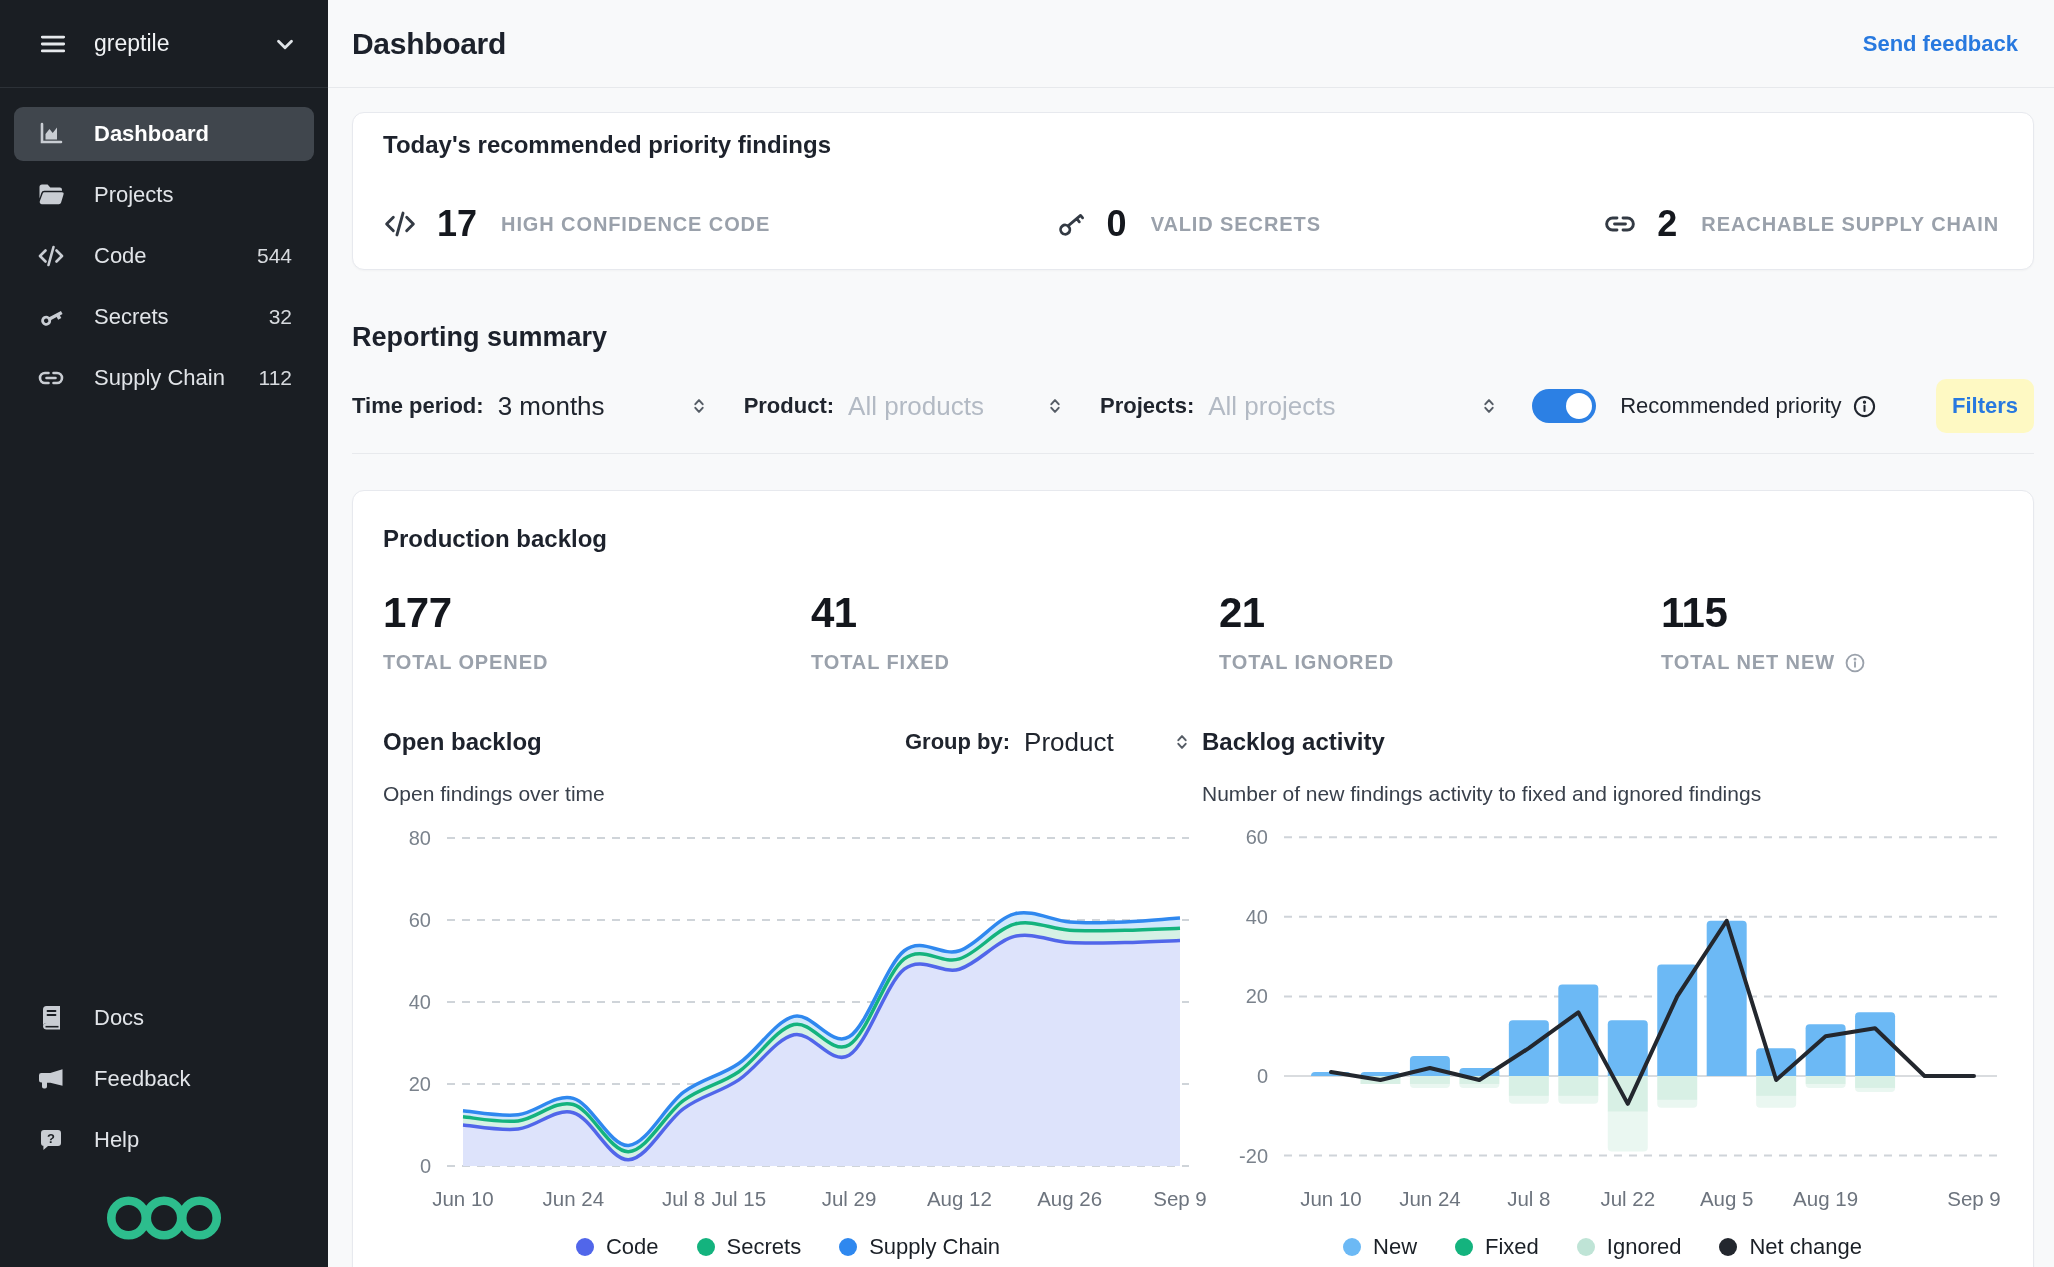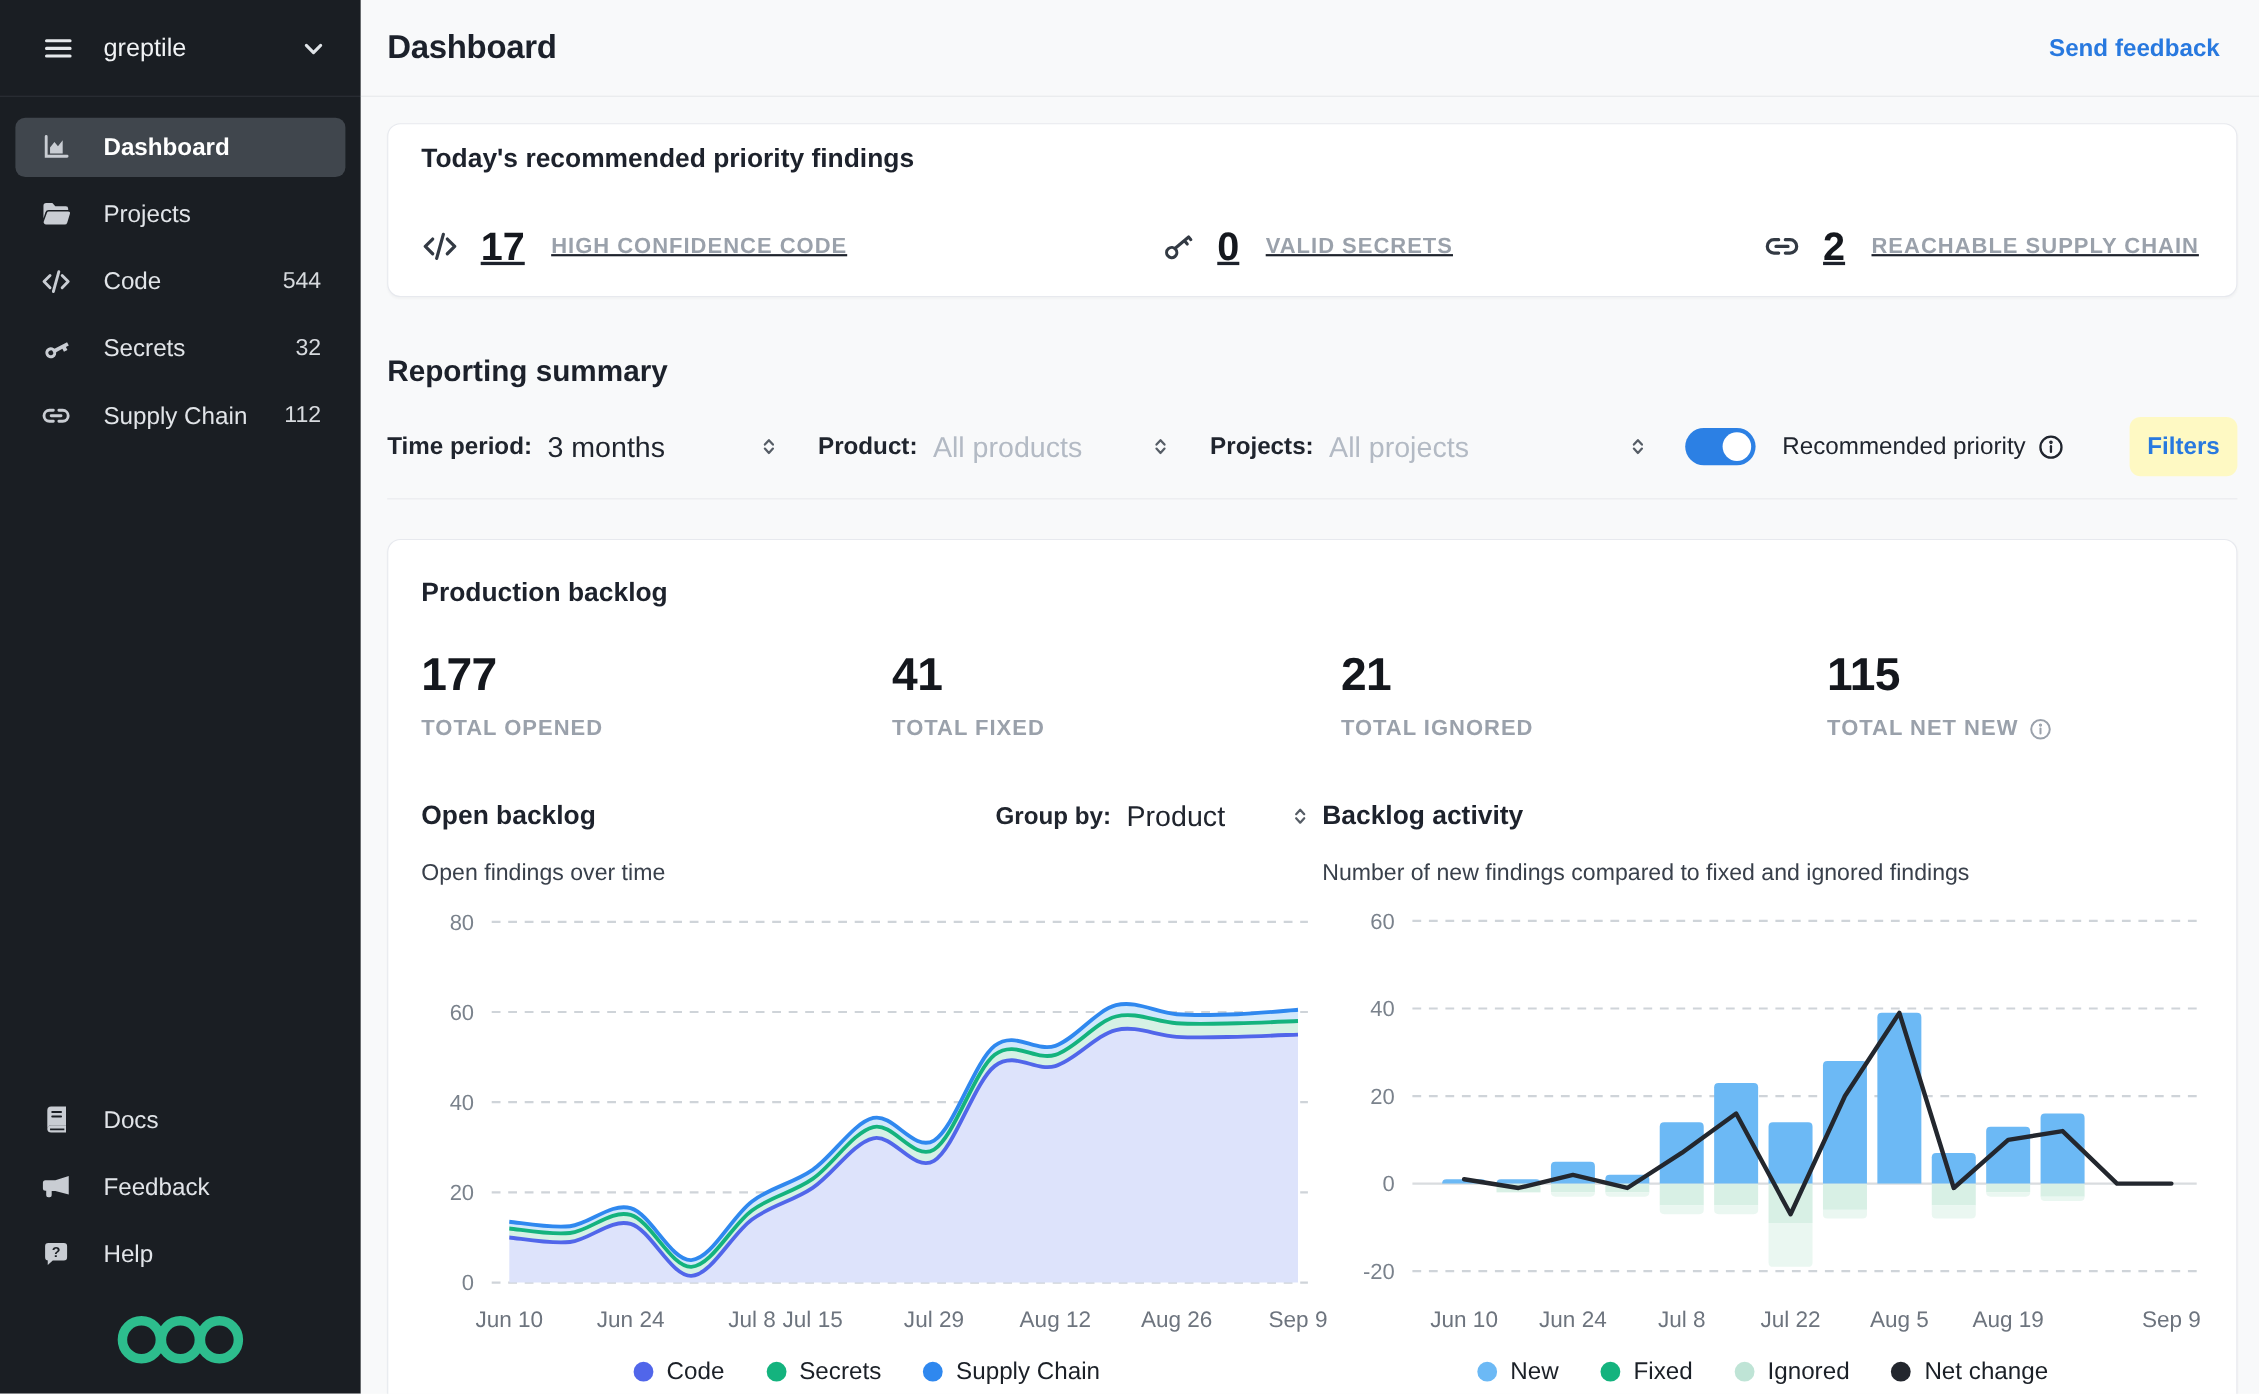--- a/index.html
+++ b/index.html
@@ -54,21 +54,21 @@
   .page-title { font-size: 30px; font-weight: 700; color: #1c212b; letter-spacing: -0.3px; }
   .feedback-link { margin-left: auto; font-size: 22px; font-weight: 700; color: #2879df; cursor: pointer; text-decoration: none; }
 
   .content { padding: 24px 22px 0 24px; }
 
   .card { background: #fff; border: 1px solid #e7e9ee; border-radius: 12px; box-shadow: 0 1px 2px rgba(16,24,40,.03); }
   .card-title { font-size: 24px; font-weight: 700; color: #1d222c; }
 
   
   .priority-card { padding: 18px 30px 24px 30px; }
-  .priority-stats { display: flex; justify-content: space-between; align-items: center; margin-top: 44px; padding-right: 4px; text-decoration: underline; }
+  .priority-stats { display: flex; justify-content: space-between; align-items: center; margin-top: 44px; padding-right: 4px; }
   .pstat { display: flex; align-items: center; }
   .pstat-icon { color: #333a44; display: flex; margin-right: 20px; }
   .pstat-value { font-size: 36px; font-weight: 700; color: #15181e; }
   .pstat-label { margin-left: 24px; font-size: 20px; font-weight: 600; color: #9aa1ab; letter-spacing: 0.9px; }
 
   
   .section-title { margin-top: 52px; font-size: 27px; font-weight: 700; color: #1c212b; }
   .filter-row { margin-top: 26px; display: flex; align-items: center; height: 54px; justify-content: space-between; }
   .f-group { display: flex; align-items: center; }
   .f-group + .f-group { margin-left: 34px; }
@@ -406,21 +406,21 @@
                 <span class="legend-dot" style="background: rgb(47, 136, 239);"></span>
                 <span>Supply Chain</span>
               </span>
             </div>
           </div>
 
           <div class="chart-col-right">
             <div class="chart-header">
               <span class="chart-title">Backlog activity</span>
             </div>
-            <div class="chart-subtitle">Number of new findings compared to fixed and ignored findings</div>
+            <div class="chart-subtitle">Number of new findings activity to fixed and ignored findings</div>
             <svg class="chart" width="801" height="410">
                 <path d="M82 341.6 H795" stroke="#cfd4d9" stroke-width="2" stroke-dasharray="8 7" fill="none"></path>
                 <text x="66" y="348.6" text-anchor="end" font-size="20" fill="#7a828c" font-family="Liberation Sans, DejaVu Sans, sans-serif">-20</text>
                 <path d="M82 262 H795" stroke="#d9dcdf" stroke-width="2" fill="none"></path>
                 <text x="66" y="269" text-anchor="end" font-size="20" fill="#7a828c" font-family="Liberation Sans, DejaVu Sans, sans-serif">0</text>
                 <path d="M82 182.4 H795" stroke="#cfd4d9" stroke-width="2" stroke-dasharray="8 7" fill="none"></path>
                 <text x="66" y="189.4" text-anchor="end" font-size="20" fill="#7a828c" font-family="Liberation Sans, DejaVu Sans, sans-serif">20</text>
                 <path d="M82 102.80000000000001 H795" stroke="#cfd4d9" stroke-width="2" stroke-dasharray="8 7" fill="none"></path>
                 <text x="66" y="109.80000000000001" text-anchor="end" font-size="20" fill="#7a828c" font-family="Liberation Sans, DejaVu Sans, sans-serif">40</text>
                 <path d="M82 23.19999999999999 H795" stroke="#cfd4d9" stroke-width="2" stroke-dasharray="8 7" fill="none"></path>

